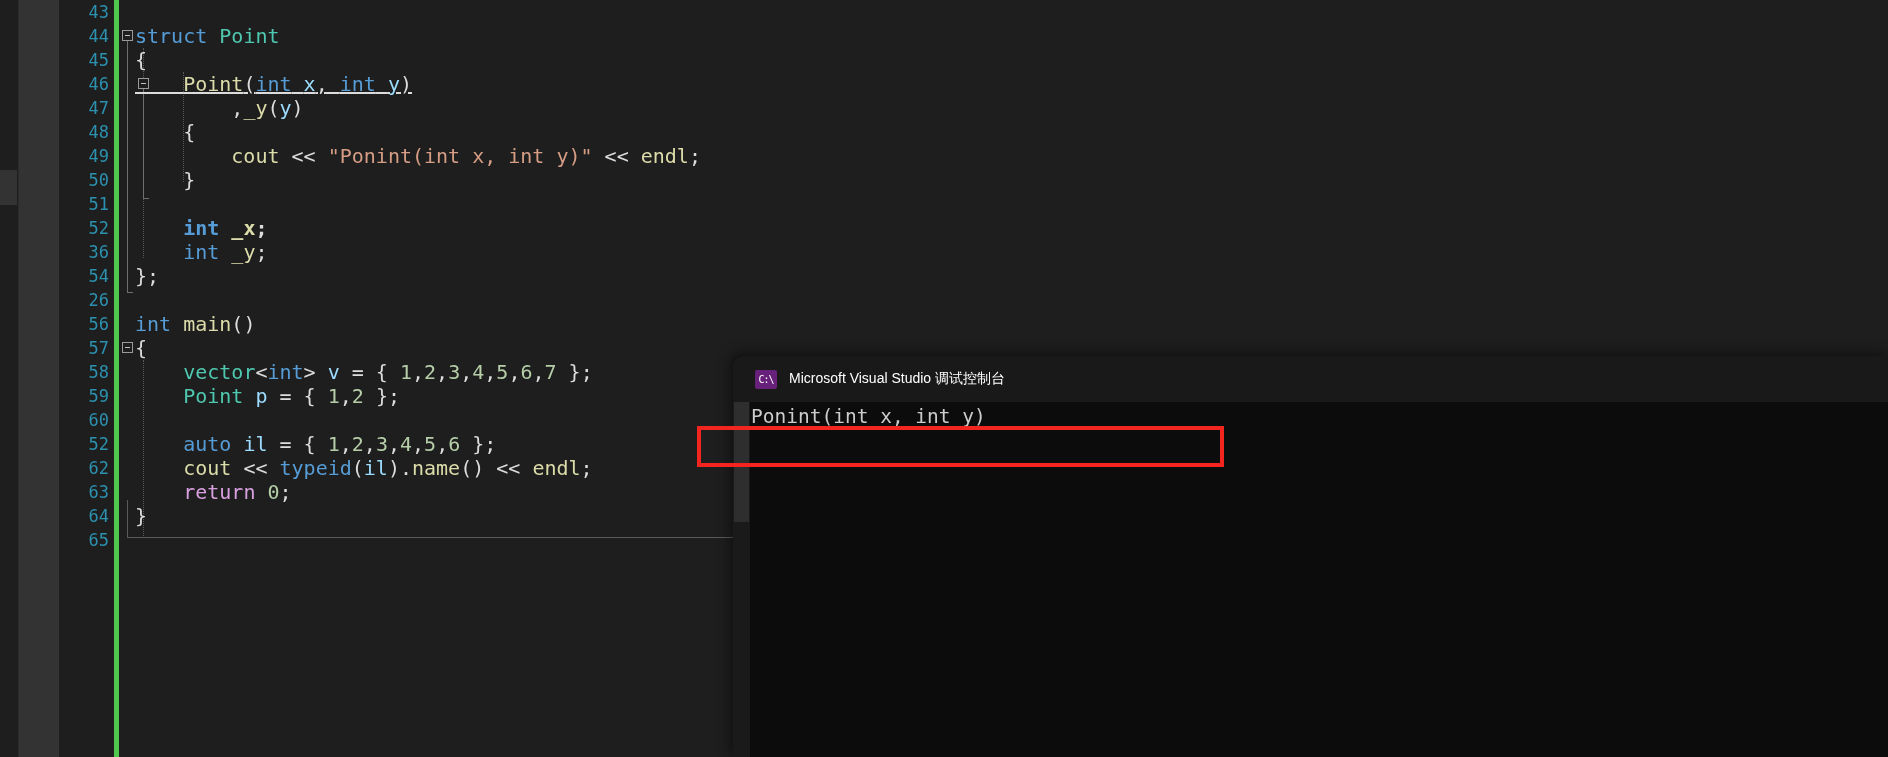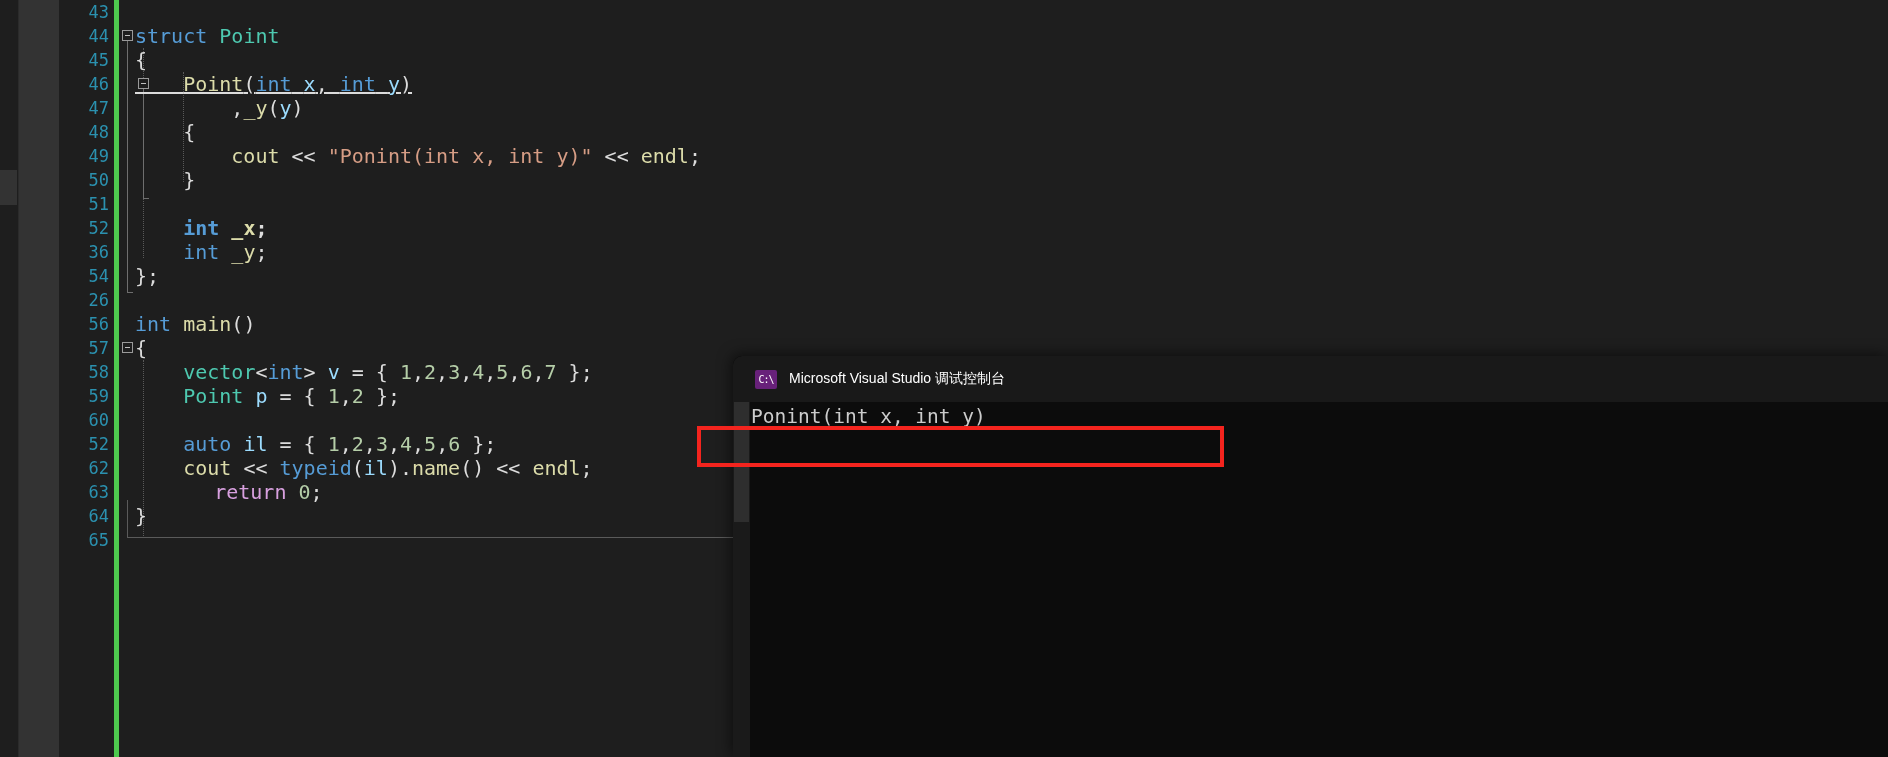--- a/index.html
+++ b/index.html
@@ -112,21 +112,21 @@
     border-left: 1px solid #6e6e6e;
   }
   .outline-line-foot {
     position: absolute;
     height: 0; width: 6px;
     border-top: 1px solid #6e6e6e;
   }
 
   
   .k      { color: #569cd6; }  
-  .kctl   { color: #d8a0df; margin-left: 31px; }  
+  .kctl   { color: #d8a0df; }  
   .type   { color: #4ec9b0; }  
   .str    { color: #d69d85; }  
   .num    { color: #b5cea8; }  
   .fn     { color: #dcdcaa; }  
   .var    { color: #9cdcfe; }  
   .pln    { color: #dcdcdc; }
 
   
   .fold-sep {
     position: absolute;

